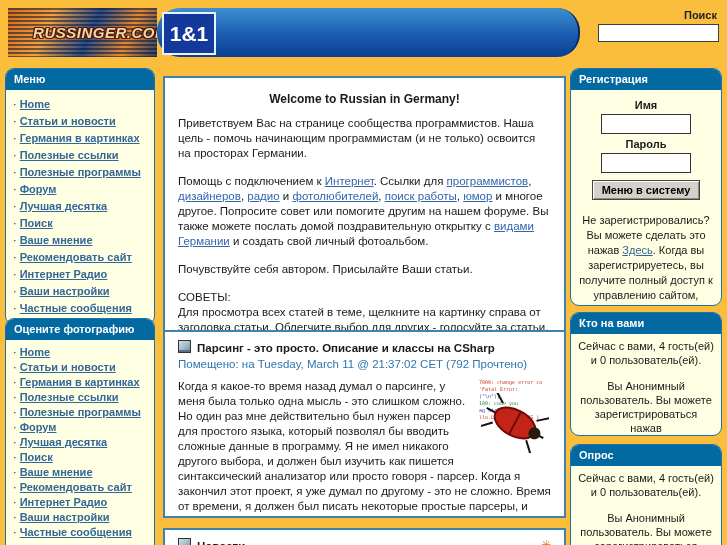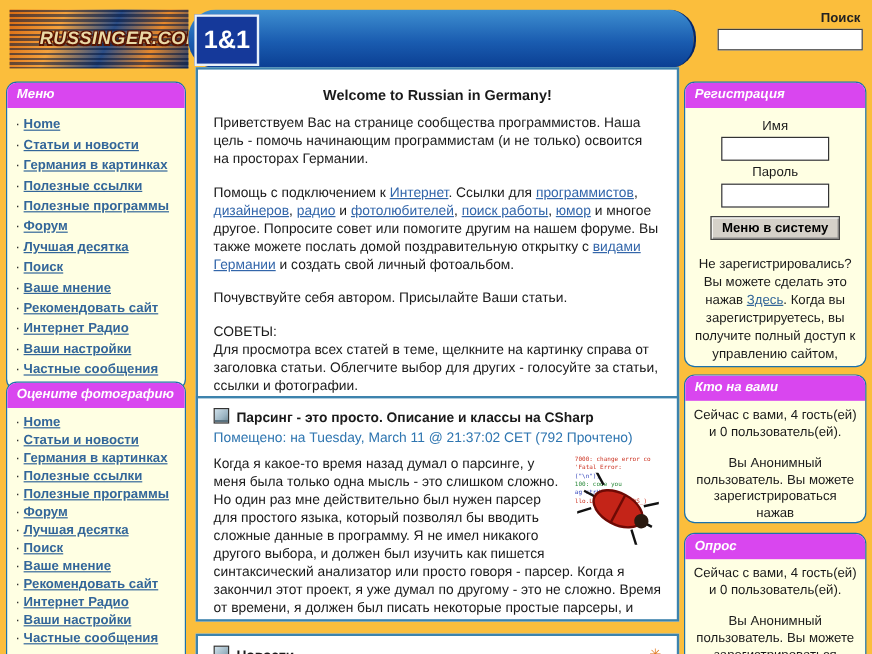--- a/index.html
+++ b/index.html
@@ -20,32 +20,32 @@
   .badge11{position:absolute;left:5px;top:4px;width:50px;height:39px;background:#15399A;
     border:2px solid #E9F1F9;color:#fff;font-weight:bold;font-size:21px;
     display:flex;align-items:center;justify-content:center;}
   .search-wrap{position:absolute;left:598px;top:9px;width:119px;text-align:right;}
   .search-label{display:block;font-weight:bold;color:#222;margin-bottom:3px;font-size:11px;}
   .search-input{width:115px;height:16px;border:1px solid #404040;background:#fff;font-size:11px;padding:0 2px;}
 
   
   .side-box{position:absolute;width:150px;background:#FFFFE3;border:1px solid #1B72AC;border-radius:9px;
     box-sizing:border-box;overflow:hidden;}
-  .side-box .hd{background:#d946ef;color:#fff;font-weight:bold;font-size:11px;padding:4px 8px 5px;font-style:italic;}
+  .side-box .hd{background:#0369a1;color:#fff;font-weight:bold;font-size:11px;padding:4px 8px 5px;}
   .side-box .bd{padding:5px 7px 6px;}
   .menu-row{line-height:15px;white-space:nowrap;}
   .box-menu1 .menu-row{margin:2px 0;}
   .box-menu2 .menu-row{margin:0;}
   .bullet{color:#222;margin-right:3px;}
   .mlink{color:#336699;font-weight:bold;text-decoration:underline;cursor:pointer;}
 
   
   .rbox{left:570px;width:152px;}
   .rbox .bd{text-align:center;line-height:14px;font-size:11px;}
-  .form-label{display:block;font-weight:normal;margin:3px 0 2px;}
+  .form-label{display:block;font-weight:bold;margin:3px 0 2px;}
   .form-input{width:84px;height:16px;border:1px solid #333;background:#fff;}
   .login-btn{margin-top:7px;background:#D5D1C9;border:1px solid #444;
     box-shadow:inset 1px 1px 0 #fff, inset -1px -1px 0 #8a8a8a;
     font-weight:bold;font-size:11px;padding:3px 9px;cursor:pointer;font-family:inherit;}
   .note{margin-top:13px;line-height:15px;}
   .gap{height:12px;}
   .rlink{color:#336699;text-decoration:underline;cursor:pointer;text-align:center;}
 
   
   .cbox{position:absolute;left:163px;width:403px;background:#fff;border:2px solid #3D83AD;
@@ -171,21 +171,21 @@
         <div class="menu-row">
         <span class="bullet">·</span><a class="mlink">Ваши настройки</a>
       </div>
         <div class="menu-row">
         <span class="bullet">·</span><a class="mlink">Частные сообщения</a>
       </div>
       </div>
 
   </div>
 
-  <div class="cbox" style="top:56px;height:301px;">
+  <div class="cbox" style="top:76px;height:301px;">
     <div class="welcome-title">Welcome to Russian in Germany!</div>
     <p>Приветствуем Вас на странице сообщества программистов. Наша цель - помочь начинающим программистам (и не только) освоится на просторах Германии.</p>
     <p><span>Помощь с подключением к </span><a class="clink">Интернет</a><span>. Ссылки для </span><a class="clink">программистов</a><span>, </span><a class="clink">дизайнеров</a><span>, </span><a class="clink">радио</a><span> и </span><a class="clink">фотолюбителей</a><span>, </span><a class="clink">поиск работы</a><span>, </span><a class="clink">юмор</a><span> и многое другое. Попросите совет или помогите другим на нашем форуме. Вы также можете послать домой поздравительную открытку с </span><a class="clink">видами Германии</a><span> и создать свой личный фотоальбом.</span></p>
     <p>Почувствуйте себя автором. Присылайте Ваши статьи.</p>
     <p class="tips-head">СОВЕТЫ:</p>
     <p>Для просмотра всех статей в теме, щелкните на картинку справа от заголовка статьи. Облегчите выбор для других - голосуйте за статьи, ссылки и фотографии.</p>
 
   </div>
 
   <div class="cbox" style="top:330px;height:188px;">

